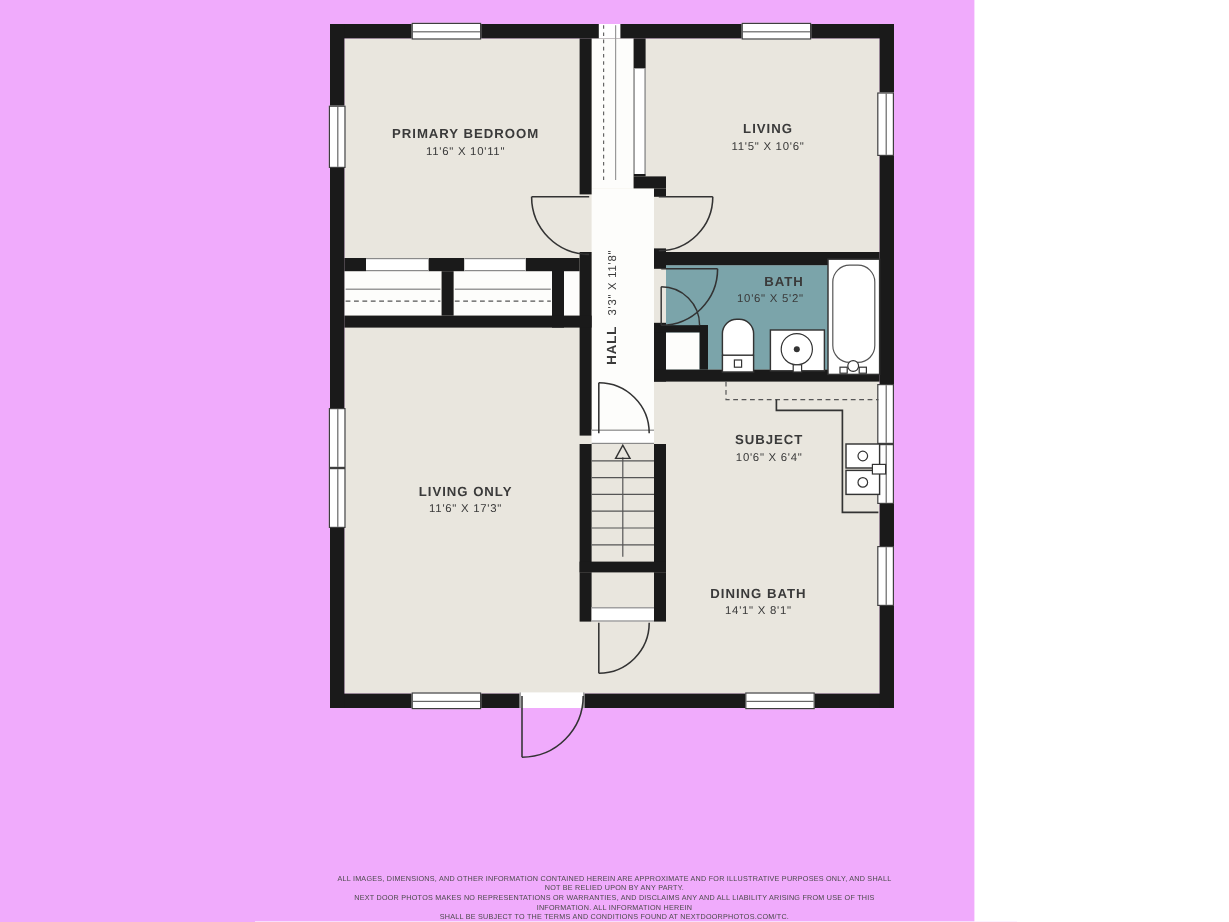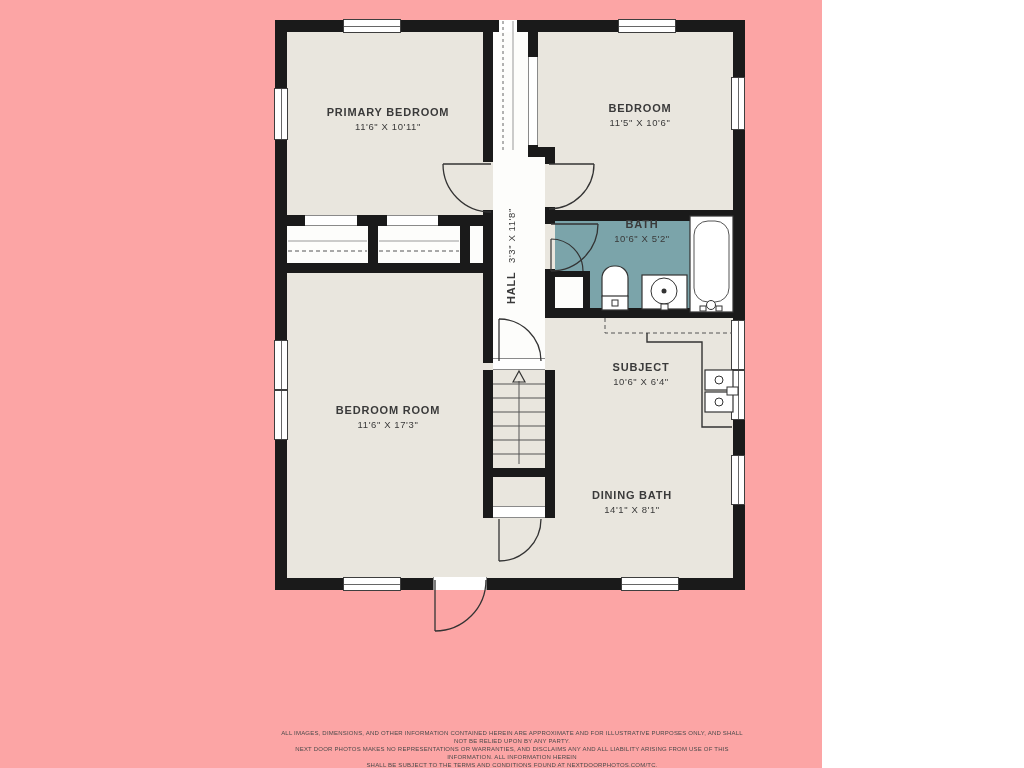--- a/index.html
+++ b/index.html
@@ -1,17 +1,17 @@
 <!DOCTYPE html>
 <html><head>
 <meta charset="utf-8">
 <style>
   html,body{margin:0;padding:0;background:#ffffff;}
-  #stage{position:relative;width:812px;height:768px;background:#fca5a5;overflow:hidden;
-         font-family:"Liberation Sans", sans-serif;padding-left:10px;}
+  #stage{position:relative;width:812px;height:768px;background:#f0abfc;overflow:hidden;
+         font-family:"Liberation Sans", sans-serif;}
   .abs{position:absolute;box-sizing:border-box;}
   .floor{background:#e9e6de;}
   .floor-white{background:#fdfdfb;}
   .floor-bath{background:#7ba4aa;}
   .wall{background:#1a1a1a;}
   
   .win{background:#ffffff;border:1px solid #3e3e3e;}
   .win-h{background-image:linear-gradient(#666,#666);background-size:100% 1px;
          background-position:center;background-repeat:no-repeat;}
   .win-v{background-image:linear-gradient(#666,#666);background-size:1px 100%;
@@ -187,37 +187,37 @@
       <line x1="435" y1="580" x2="435" y2="631"></line>
       <path d="M435,631 A51,51 0 0 0 486,580"></path>
     </g>
   </svg>
 
   <div class="room-label" style="left:388px;top:106px;">
     <div class="rname">PRIMARY BEDROOM</div>
     <div class="rdims">11'6" X 10'11"</div>
   </div>
   <div class="room-label" style="left:640px;top:102px;">
-    <div class="rname">BEDROOM</div>
+    <div class="rname">LIVING</div>
     <div class="rdims">11'5" X 10'6"</div>
   </div>
-  <div class="room-label" style="left:642px;top:218px;">
+  <div class="room-label" style="left:642px;top:229px;text-align:right;">
     <div class="rname">BATH</div>
     <div class="rdims">10'6" X 5'2"</div>
   </div>
   <div class="room-label-rot" style="left:511px;top:256px;">
     <span class="rname">HALL</span>
     <span class="rdims">3'3" X 11'8"</span>
   </div>
   <div class="room-label" style="left:641px;top:361px;">
     <div class="rname">SUBJECT</div>
     <div class="rdims">10'6" X 6'4"</div>
   </div>
   <div class="room-label" style="left:388px;top:404px;">
-    <div class="rname">BEDROOM ROOM</div>
+    <div class="rname">LIVING ONLY</div>
     <div class="rdims">11'6" X 17'3"</div>
   </div>
   <div class="room-label" style="left:632px;top:489px;">
     <div class="rname">DINING BATH</div>
     <div class="rdims">14'1" X 8'1"</div>
   </div>
 
   <div class="disclaimer">
     <div>ALL IMAGES, DIMENSIONS, AND OTHER INFORMATION CONTAINED HEREIN ARE APPROXIMATE AND FOR ILLUSTRATIVE PURPOSES ONLY, AND SHALL NOT BE RELIED UPON BY ANY PARTY.</div>
     <div>NEXT DOOR PHOTOS MAKES NO REPRESENTATIONS OR WARRANTIES, AND DISCLAIMS ANY AND ALL LIABILITY ARISING FROM USE OF THIS INFORMATION. ALL INFORMATION HEREIN</div>

